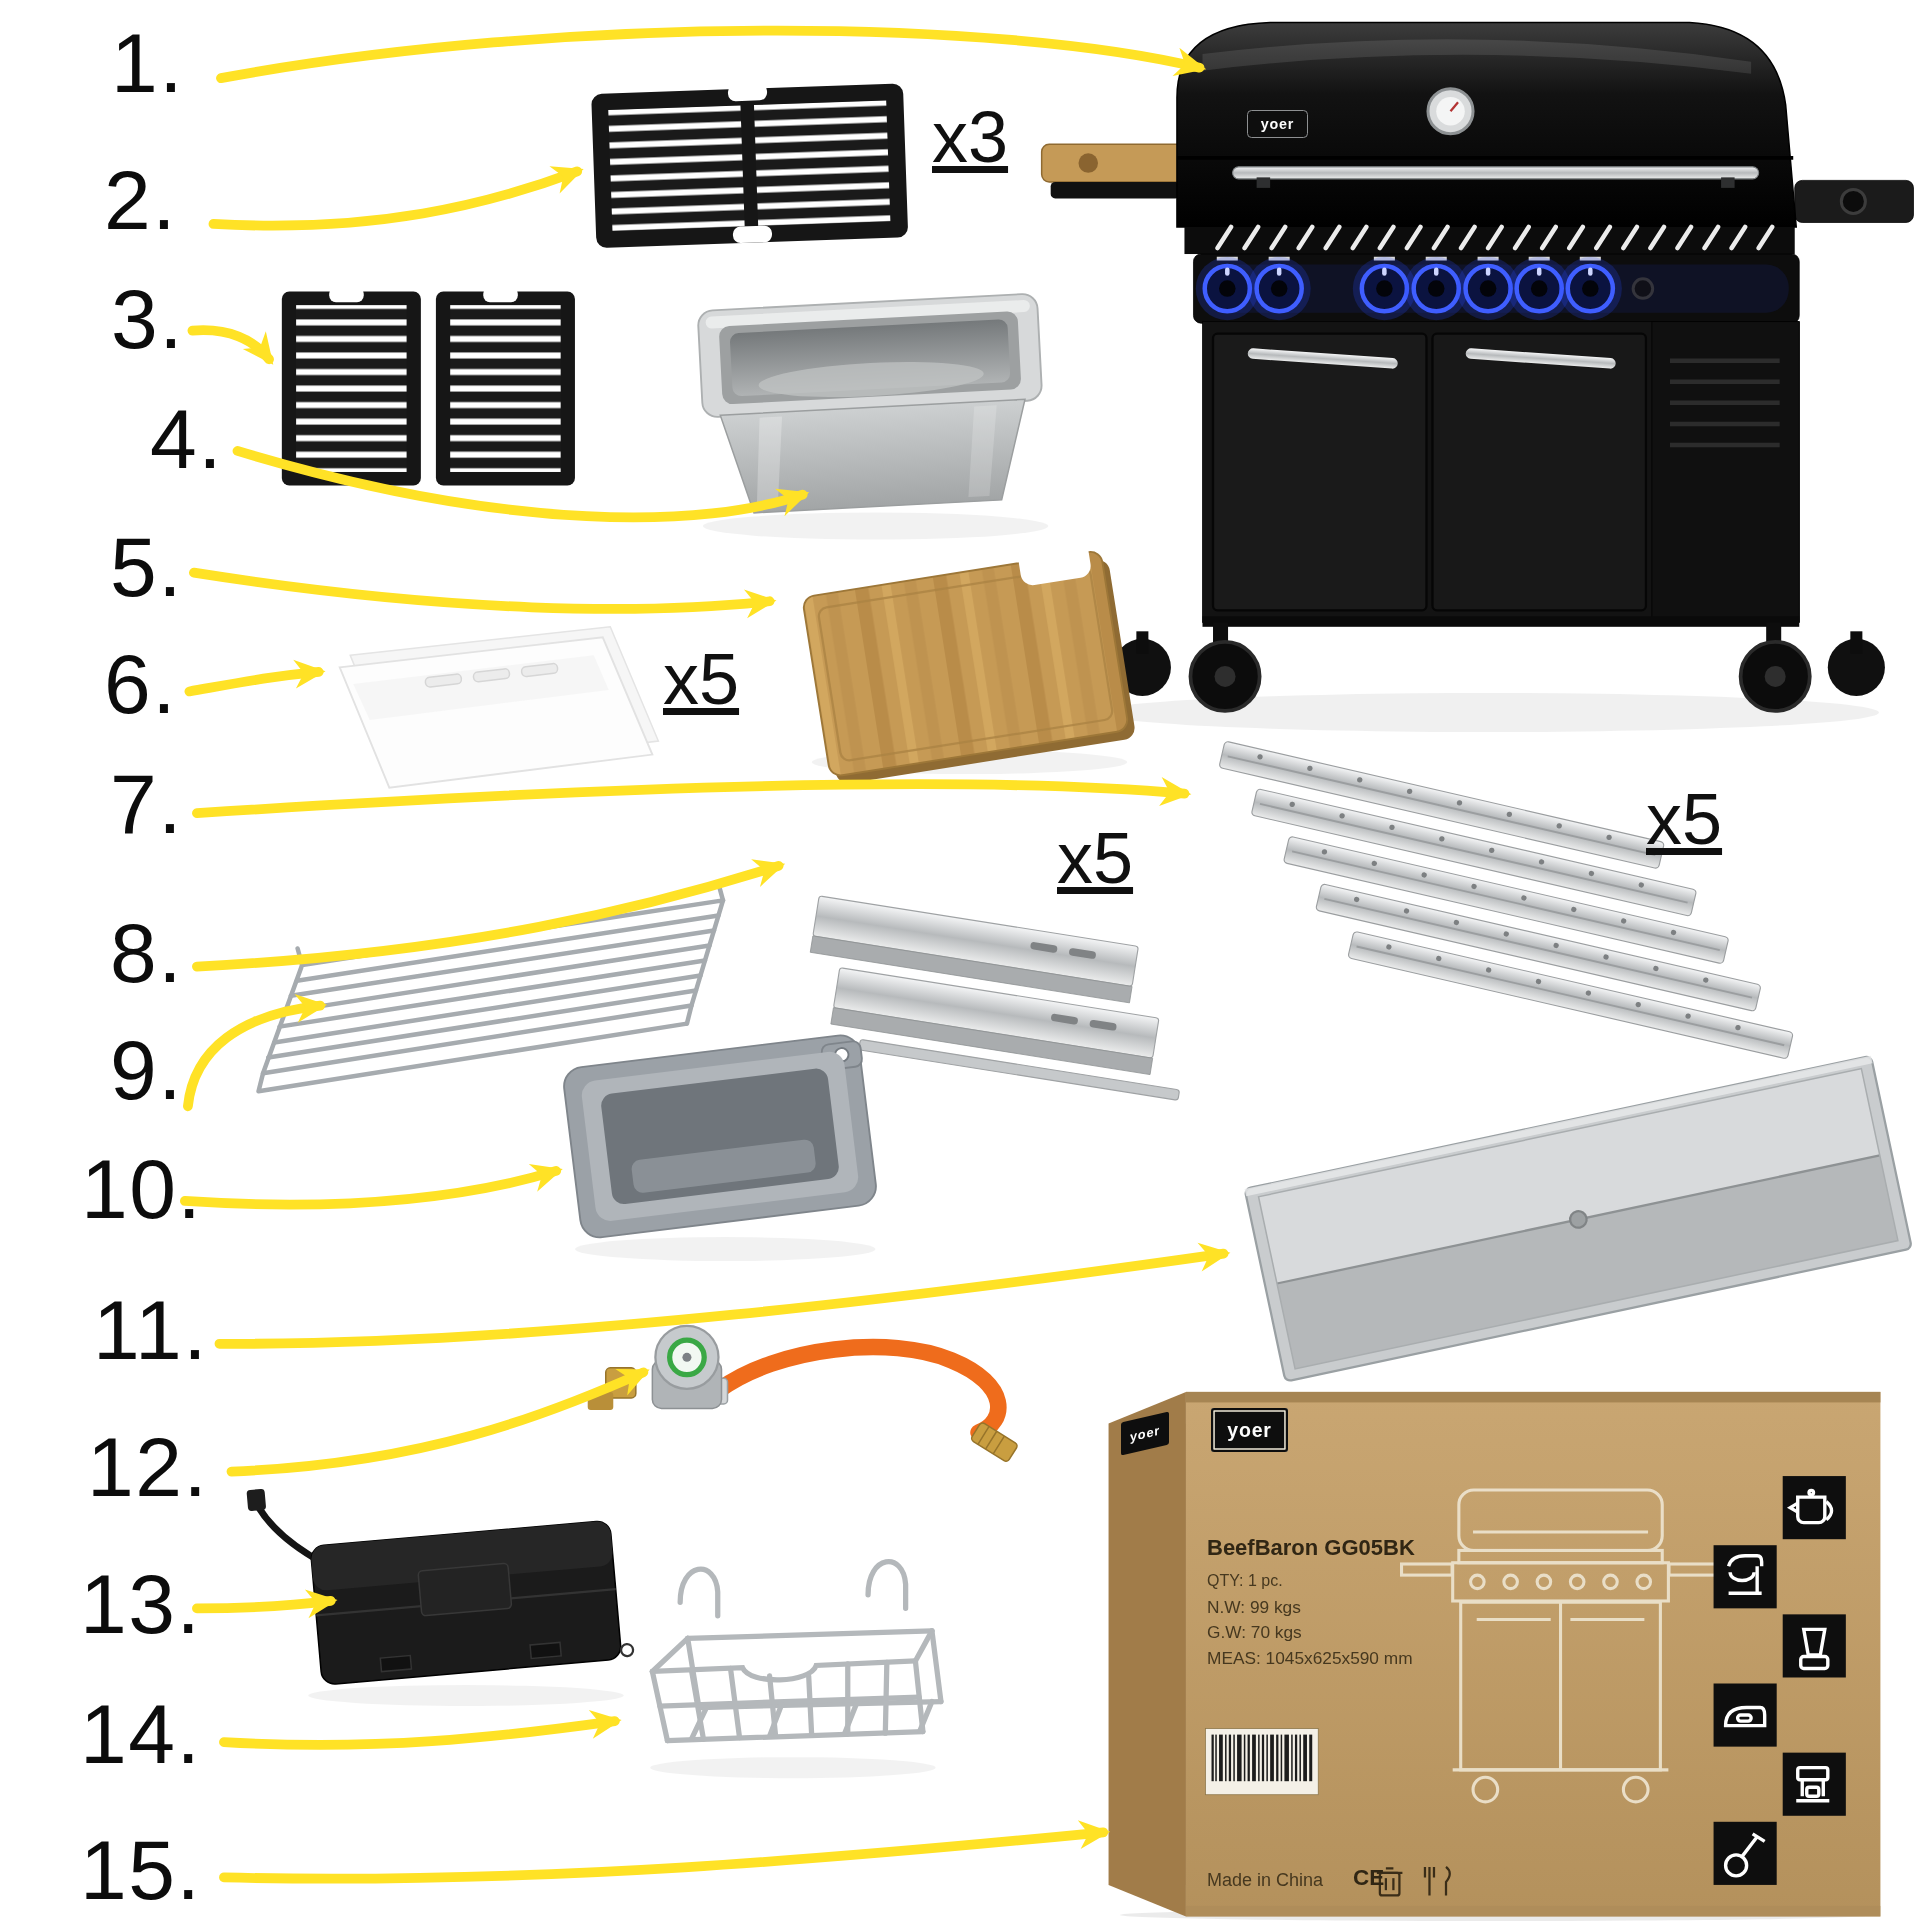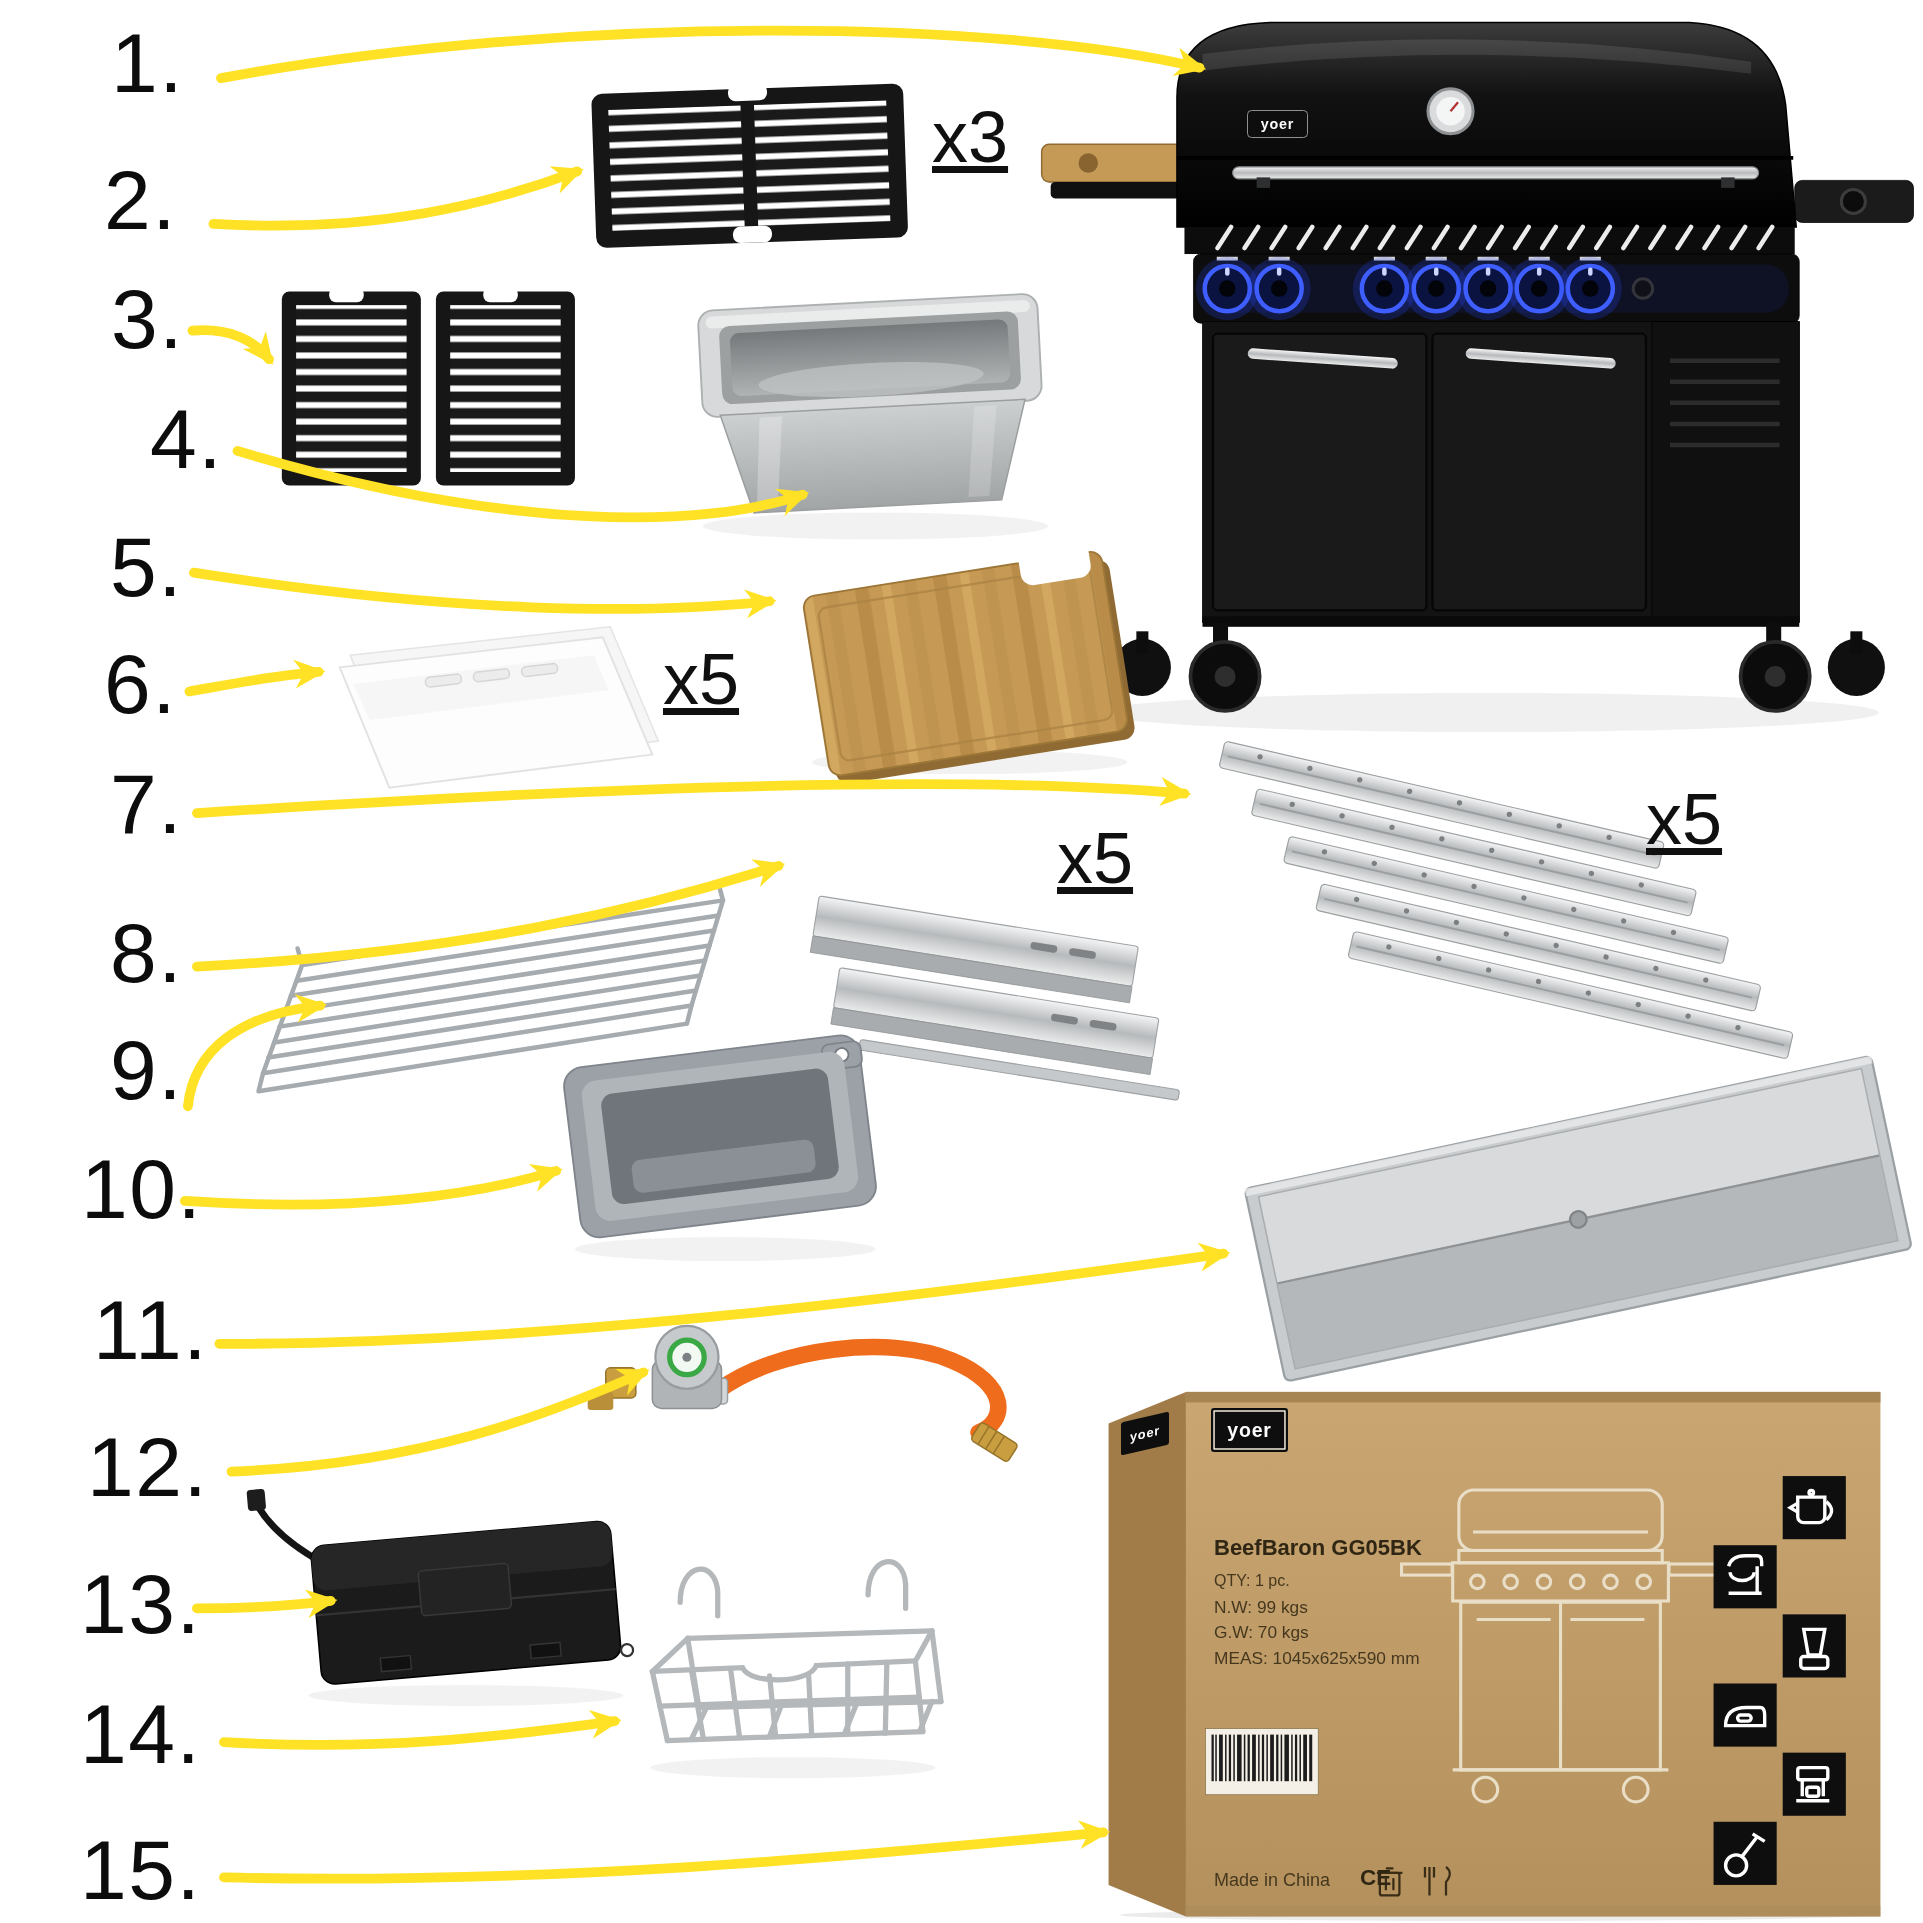--- a/index.html
+++ b/index.html
@@ -5,21 +5,21 @@
   html,body{margin:0;padding:0;background:#fff;}
   .canvas{position:relative;width:1924px;height:1924px;background:#ffffff;overflow:hidden;
           font-family:"Liberation Sans",sans-serif;}
   .scene{position:absolute;left:0;top:0;z-index:1;}
   .txt{position:absolute;inset:0;z-index:2;pointer-events:none;}
   .num{position:absolute;font-size:84px;font-weight:500;color:#0c0c0c;line-height:1;letter-spacing:1.5px;}
   .qty{position:absolute;font-size:72px;font-weight:500;color:#101010;line-height:1;text-decoration:underline;}
   .logo{position:absolute;background:#0e0e0e;color:#fdfdfd;display:flex;align-items:center;
         justify-content:center;font-weight:700;letter-spacing:0.8px;border-radius:4.5px;}
   .logo.grill{border:1.5px solid #8e9092;}
-  .boxtxt{position:absolute;color:#46381f;line-height:1.15;margin-left:7px;}
+  .boxtxt{position:absolute;color:#46381f;line-height:1.15;}
   .model{font-weight:700;color:#302614;}
 </style>
 </head>
 <body>
 
 <div class="canvas">
 
 <svg class="scene" width="1924" height="1924" viewBox="0 0 2560 2560">
   <defs>
     <linearGradient id="hoodG" x1="0" y1="0" x2="0" y2="1">

